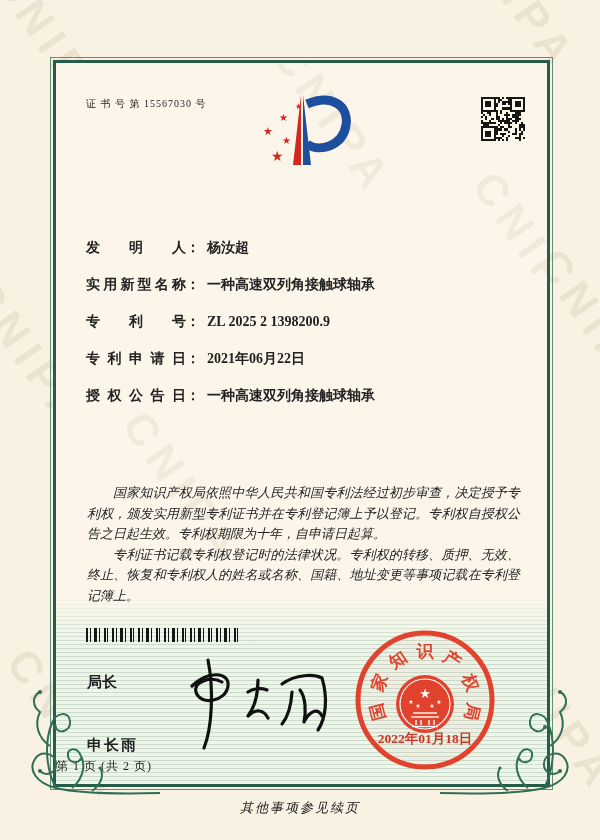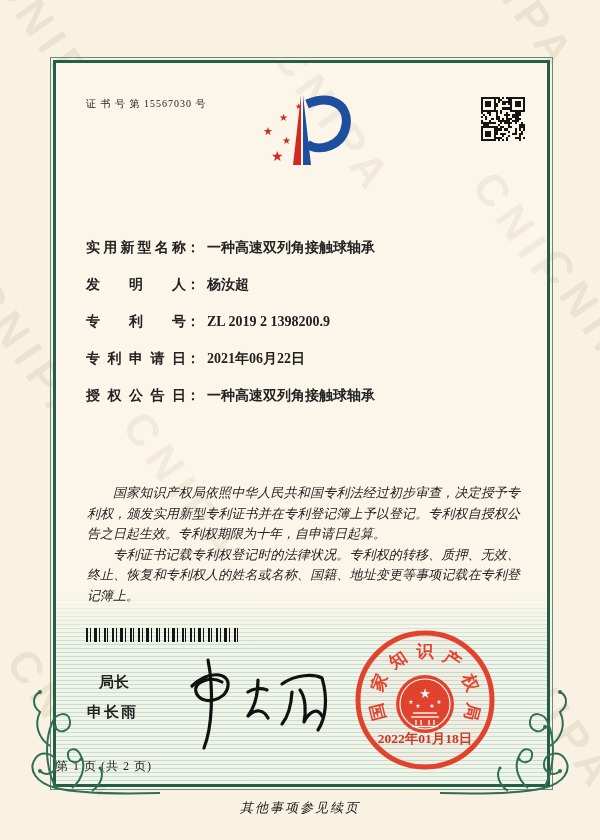--- a/index.html
+++ b/index.html
@@ -55,22 +55,22 @@
   }
   .body-text p{margin:0;text-indent:2em;}
   
   .barcode{
     position:absolute;left:30px;top:565px;width:156px;height:14px;z-index:3;
     background:repeating-linear-gradient(90deg,
       #161616 0 2px,transparent 2px 4px,#161616 4px 5px,transparent 5px 8px,
       #161616 8px 11px,transparent 11px 13px,#161616 13px 14px,transparent 14px 18px,
       #161616 18px 20px,transparent 20px 21px,#161616 21px 22px,transparent 22px 26px);
   }
-  .sig-title{position:absolute;left:43px;top:610px;font-size:15px;font-weight:bold;z-index:3;font-family:"Liberation Sans",sans-serif;}
-  .sig-name{position:absolute;left:31px;top:640px;font-size:15px;font-weight:bold;z-index:3;font-family:Liberation Mono, monospace;letter-spacing:2px;}
+  .sig-title{position:absolute;left:31px;top:610px;font-size:15px;font-weight:bold;z-index:3;font-family:"Liberation Sans",sans-serif;}
+  .sig-name{position:absolute;left:31px;top:673px;font-size:15px;font-weight:bold;z-index:3;font-family:Liberation Mono, monospace;letter-spacing:2px;}
   .signature{position:absolute;left:118px;top:583px;width:160px;height:110px;z-index:3;}
   .seal{position:absolute;left:294px;top:565px;width:150px;height:150px;z-index:4;opacity:0.93;}
   .page-no{position:absolute;left:0;right:0;bottom:9px;text-align:left;font-size:12px;z-index:3;letter-spacing:1px;}
   .note{
     position:absolute;left:0;right:0;top:799px;text-align:center;z-index:3;
     font-size:13px;font-style:italic;letter-spacing:2px;
   }
   .flourish{position:absolute;width:140px;height:122px;z-index:5;}
   .flourish.left{left:22px;top:690px;}
   .flourish.right{right:22px;top:690px;transform:scaleX(-1);}
@@ -343,27 +343,27 @@
         <rect x="12" y="40" width="2" height="2" fill="#161616"></rect>
         <rect x="16" y="40" width="2" height="2" fill="#161616"></rect>
         <rect x="20" y="40" width="2" height="2" fill="#161616"></rect>
         <rect x="24" y="40" width="2" height="2" fill="#161616"></rect>
         <rect x="36" y="40" width="2" height="2" fill="#161616"></rect>
       </svg>
 
 
     <div class="fields">
       <div class="frow">
+        <span class="lbl">发明人</span><span>：</span><span class="val">杨汝超</span>
+      </div>
+      <div class="frow">
         <span class="lbl">实用新型名称</span><span>：</span><span class="val">一种高速双列角接触球轴承</span>
       </div>
       <div class="frow">
-        <span class="lbl">发明人</span><span>：</span><span class="val">杨汝超</span>
-      </div>
-      <div class="frow">
-        <span class="lbl">专利号</span><span></span><span>：</span><span class="val">ZL 2019 2 1398200.9</span>
+        <span class="lbl">专利号</span><span></span><span>：</span><span class="val">ZL 2025 2 1398200.9</span>
       </div>
       <div class="frow">
         <span class="lbl">专利申请日</span><span>：</span><span class="val">2021年06月22日</span>
       </div>
       <div class="frow">
         <span class="lbl">授权公告日</span><span>：</span><span class="val">一种高速双列角接触球轴承</span>
       </div>
     </div>
 
     <div class="body-text">

